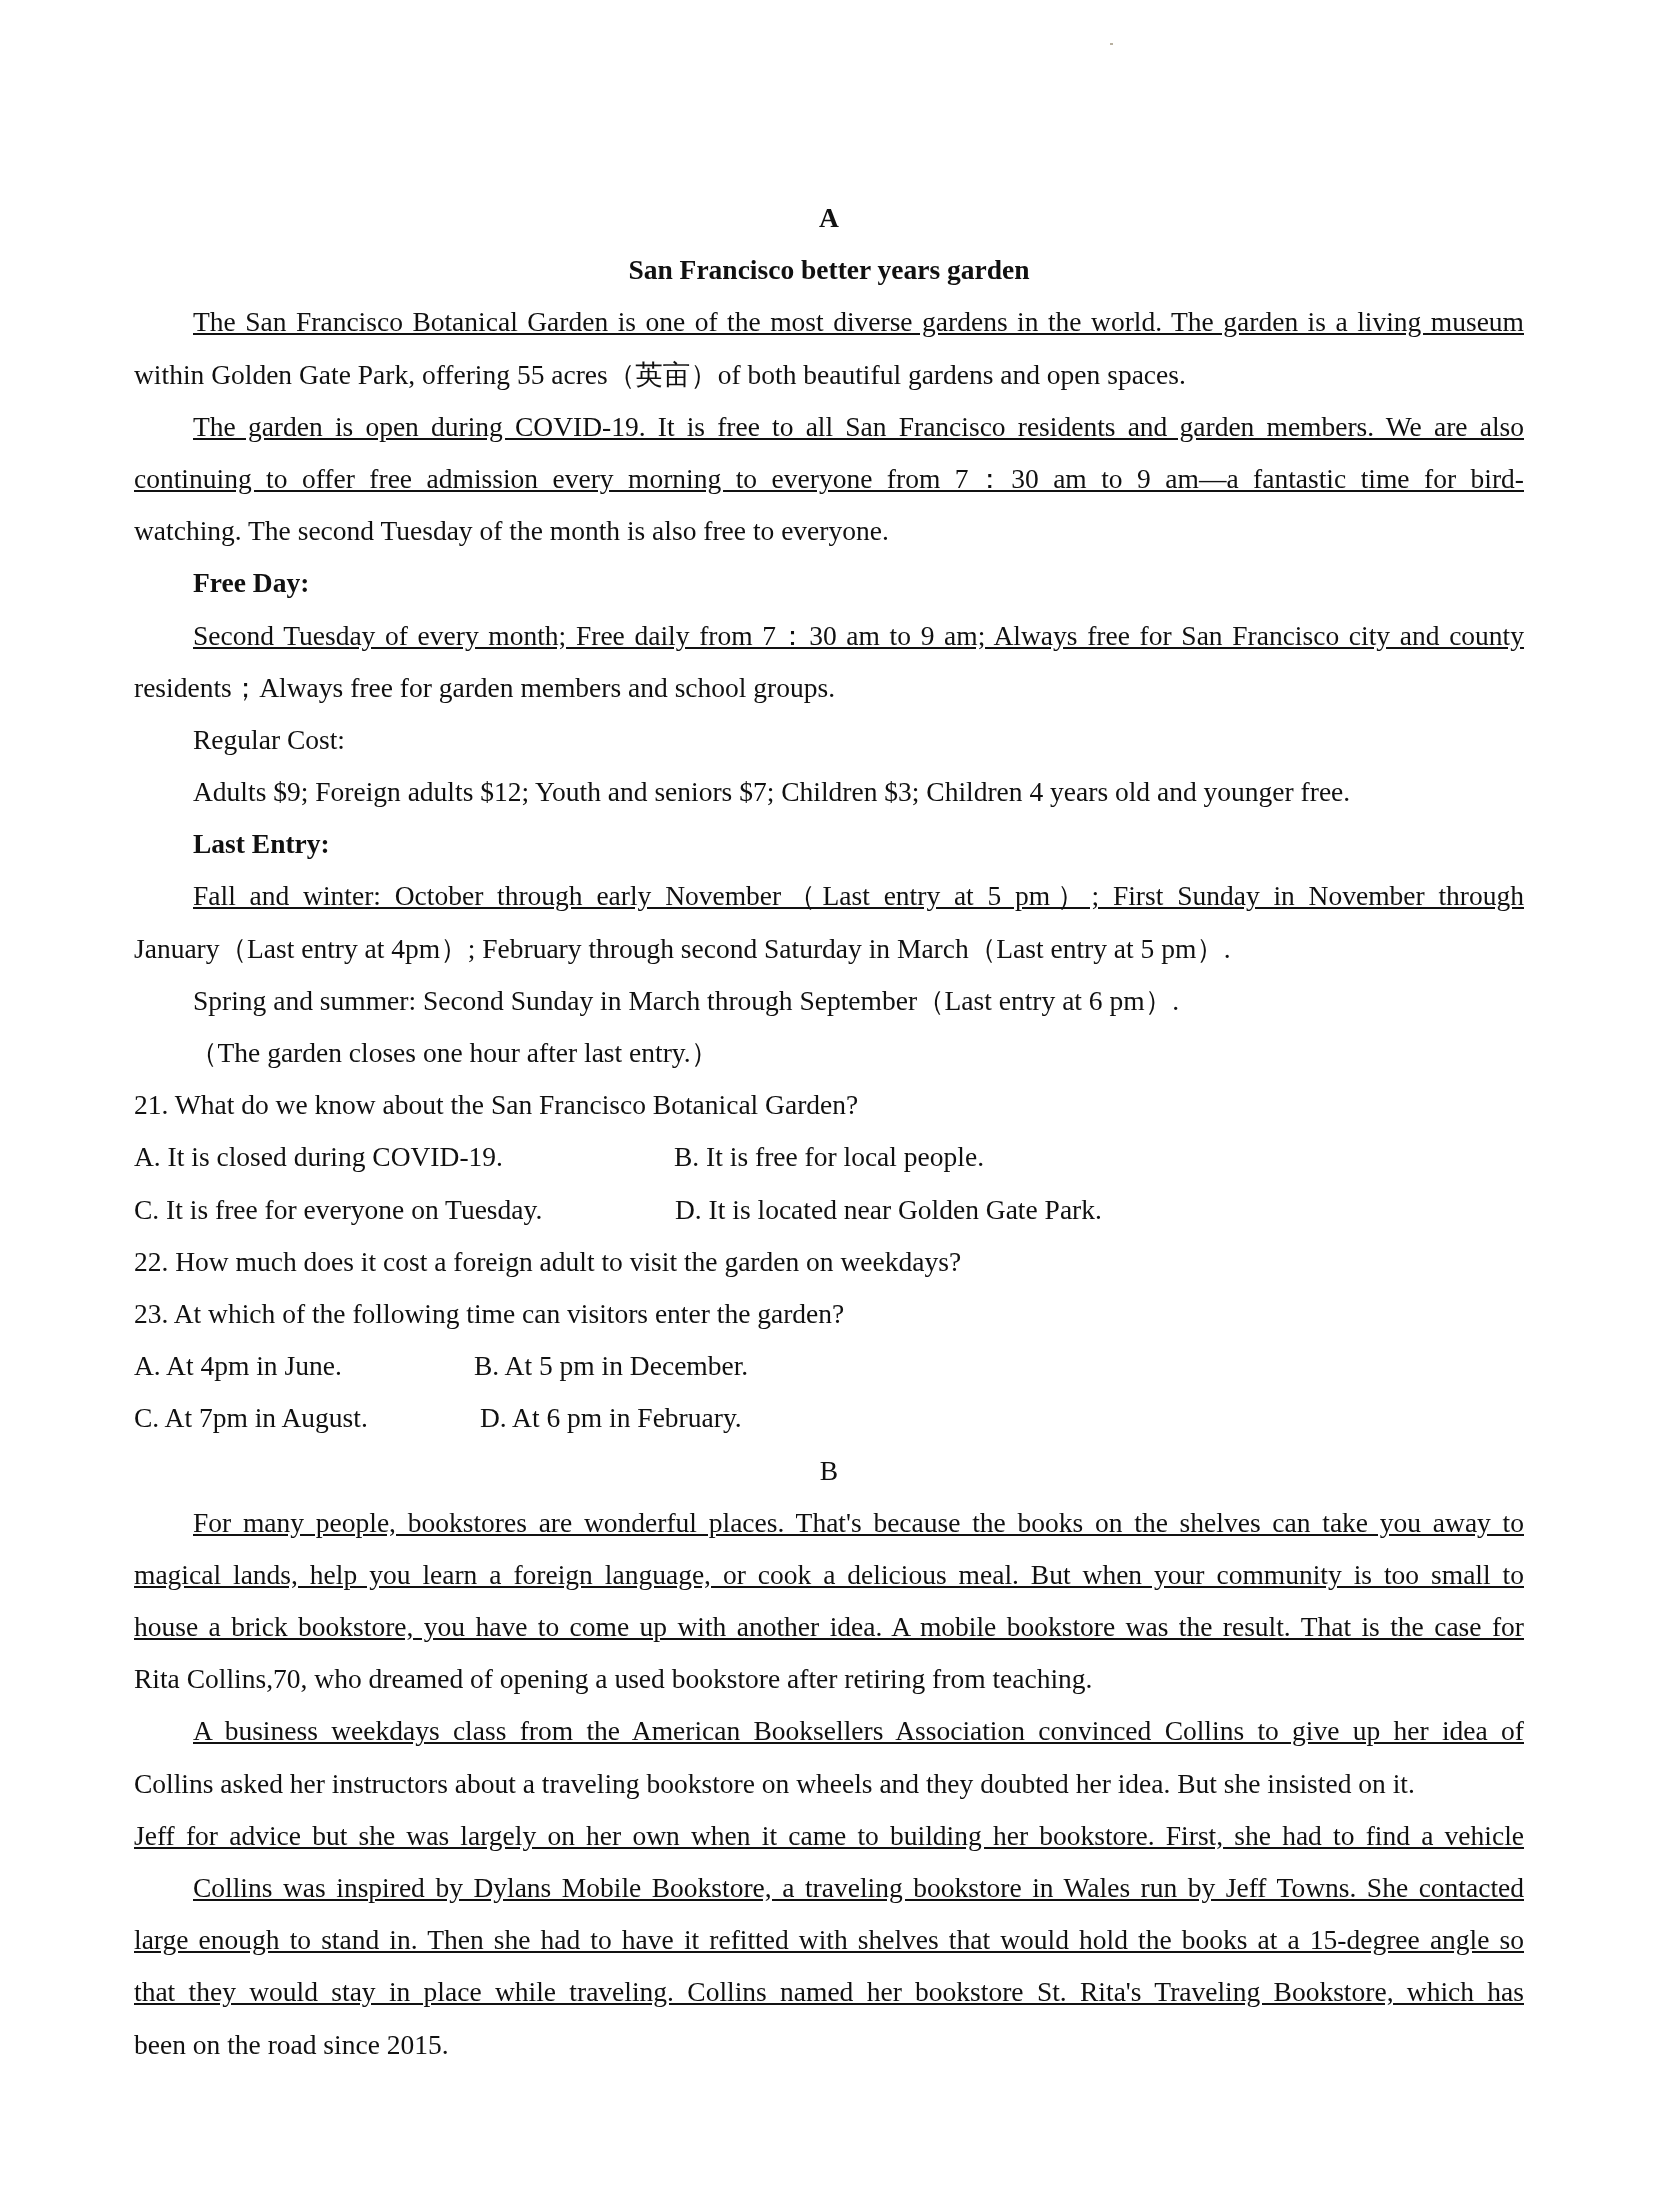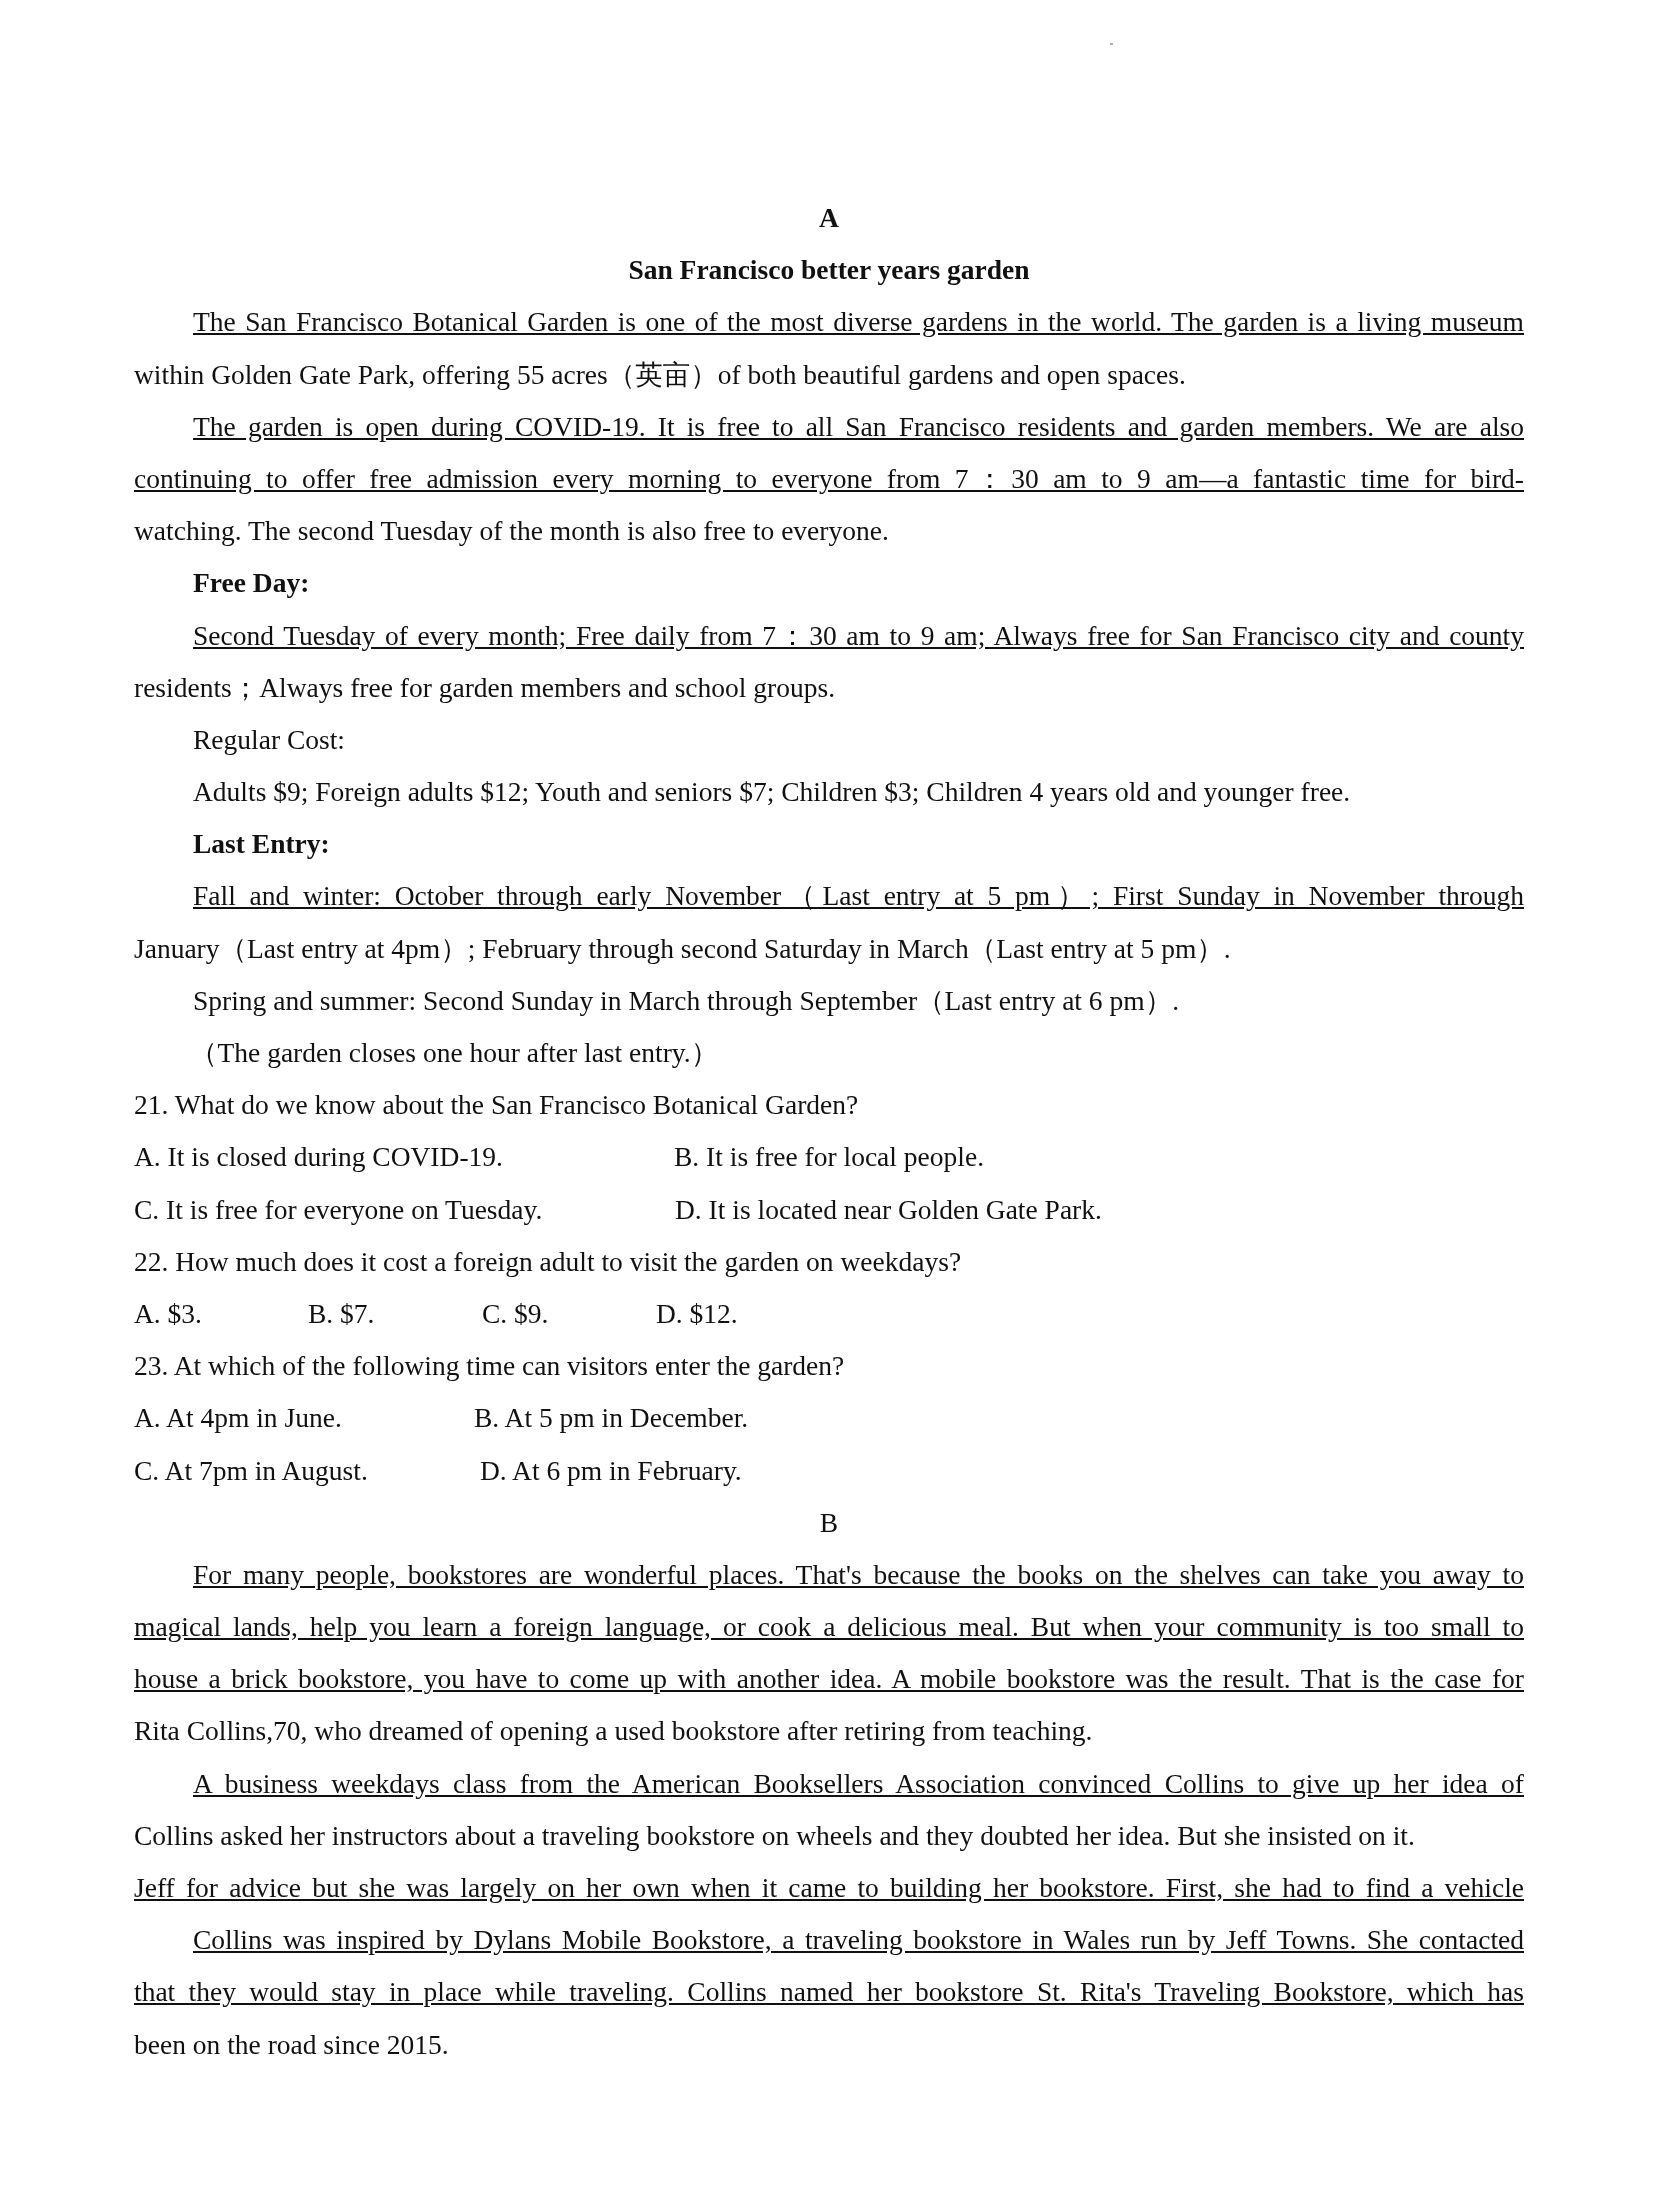--- a/index.html
+++ b/index.html
@@ -57,23 +57,20 @@
     <span class="opt" style="width:540px">A. It is closed during COVID-19.</span><span class="opt">B. It is free for local people.</span>
   </div>
   <div class="ln">
     <span class="opt" style="width:541px">C. It is free for everyone on Tuesday.</span><span class="opt">D. It is located near Golden Gate Park.</span>
   </div>
 
   <div class="ln">
     <span>22.</span>
     <span>How much does it cost a foreign adult to visit the garden on weekdays?</span>
   </div>
-  <div class="ln">
-    <span class="opt" style="width:174px">A. $3.</span><span class="opt" style="width:174px">B. $7.</span><span class="opt" style="width:174px">C. $9.</span><span class="opt">D. $12.</span>
-  </div>
 
   <div class="ln">
     <span>23.</span>
     <span>At which of the following time can visitors enter the garden?</span>
   </div>
   <div class="ln">
     <span class="opt" style="width:340px">A. At 4pm in June.</span><span class="opt">B. At 5 pm in December.</span>
   </div>
   <div class="ln">
     <span class="opt" style="width:346px">C. At 7pm in August.</span><span class="opt">D. At 6 pm in February.</span>
@@ -89,16 +86,17 @@
   </div>
 
   <div>
     <div class="ln just indent">A business weekdays class from the American Booksellers Association convinced Collins to give up her idea of</div>
     <div class="ln">Collins asked her instructors about a traveling bookstore on wheels and they doubted her idea. But she insisted on it.</div>
   </div>
 
   <div>
     <div class="ln just">Jeff for advice but she was largely on her own when it came to building her bookstore. First, she had to find a vehicle</div>
     <div class="ln just indent">Collins was inspired by Dylans Mobile Bookstore, a traveling bookstore in Wales run by Jeff Towns. She contacted</div>
+    <div class="ln just">large enough to stand in. Then she had to have it refitted with shelves that would hold the books at a 15-degree angle so</div>
     <div class="ln just">that they would stay in place while traveling. Collins named her bookstore St. Rita's Traveling Bookstore, which has</div>
     <div class="ln">been on the road since 2015.</div>
   </div>
 </div>
 
 </body></html>

